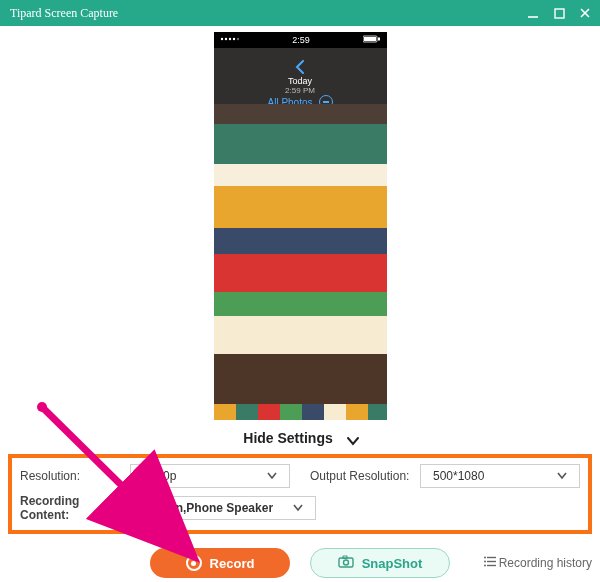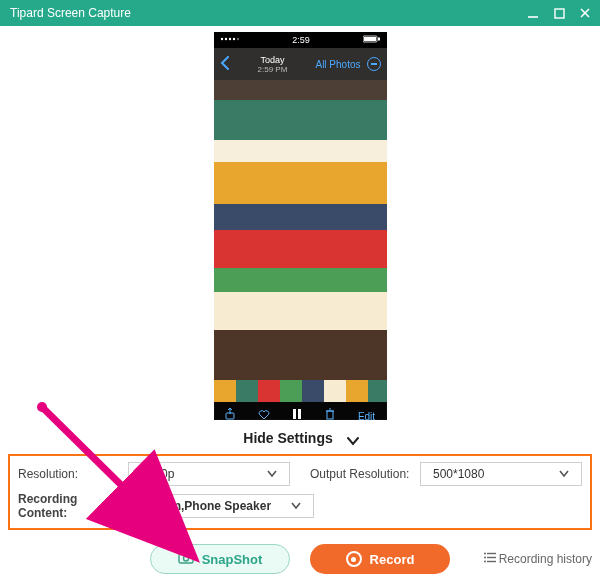--- a/index.html
+++ b/index.html
@@ -13,20 +13,21 @@
   }
   .titlebar {
     height: 26px;
     background: #26a98b;
     color: #fff;
     display: flex;
     align-items: center;
     justify-content: space-between;
     padding: 0 8px 0 10px;
     font-size: 12px;
+    font-family: Liberation Serif, serif;
   }
   .titlebar-title { flex: 1; }
   .win-controls { display: flex; gap: 12px; align-items: center; }
   .win-btn { width: 14px; height: 14px; display:flex; align-items:center; justify-content:center; color:#fff; font-size:14px; line-height:14px;}
   .preview-wrap {
     width: 100%;
     display: flex;
     flex-direction: column;
     align-items: center;
     padding-top: 6px;
@@ -50,21 +51,22 @@
     padding: 0 6px;
   }
   .phone-nav {
     height: 32px;
     background: #312f2e;
     color: #4aa8ff;
     font-size: 10px;
     display: flex;
     align-items: center;
     justify-content: space-between;
-    padding: 0 6px;
+    padding: 12px 6px;
+    flex-direction: column;
   }
   .phone-nav-center {
     color: #fff;
     text-align: center;
     font-size: 9px;
     flex: 1;
   }
   .phone-nav-center .sub { font-size: 8px; color: #bbb; }
   .phone-nav-right { display:flex; align-items:center; gap:6px;}
   .ph-circle {
@@ -99,21 +101,21 @@
     align-items: center;
     gap: 14px;
     cursor: pointer;
   }
   .chev-down {
     width: 10px; height: 10px;
     display:inline-block;
   }
   .settings-panel {
     margin: 8px 8px 0 8px;
-    border: 2px solid #f97316;
+    border: 4px solid #f97316;
     padding: 6px 8px 8px 8px;
     background: #fff;
     font-size: 12px;
     color: #444;
   }
   .settings-row {
     display: flex;
     align-items: center;
     margin-bottom: 6px;
   }
@@ -315,33 +317,33 @@
     <div class="select short" style="max-width:160px;">
       <span>Screen,Phone Speaker</span>
       <span><svg width="10" height="8" viewBox="0 0 10 8">
             <polyline points="1,1 5,6 9,1" fill="none" stroke="#555" stroke-width="1.6"></polyline>
           </svg></span>
     </div>
   </div>
 </div>
 
 <div class="actions">
+  <button class="btn btn-record">
+    <span class="dot"></span>
+    <span>Record</span>
+  </button>
   <button class="btn btn-snapshot">
     <span>
       <svg width="16" height="13" viewBox="0 0 16 13">
           <rect x="1" y="3" width="14" height="9" rx="1.5" fill="none" stroke="#3a9e83" stroke-width="1.4"></rect>
           <circle cx="8" cy="7.5" r="2.5" fill="none" stroke="#3a9e83" stroke-width="1.4"></circle>
           <rect x="5" y="1" width="4" height="2.5" rx="0.6" fill="none" stroke="#3a9e83" stroke-width="1.2"></rect>
         </svg>
     </span>
     <span>SnapShot</span>
-  </button>
-  <button class="btn btn-record">
-    <span class="dot"></span>
-    <span>Record</span>
   </button>
   <div class="rec-history">
     <span>
       <svg width="13" height="11" viewBox="0 0 13 11">
           <line x1="3" y1="1.5" x2="12" y2="1.5" stroke="#666" stroke-width="1.4"></line>
           <line x1="3" y1="5.5" x2="12" y2="5.5" stroke="#666" stroke-width="1.4"></line>
           <line x1="3" y1="9.5" x2="12" y2="9.5" stroke="#666" stroke-width="1.4"></line>
           <circle cx="1" cy="1.5" r="1" fill="#666"></circle>
           <circle cx="1" cy="5.5" r="1" fill="#666"></circle>
           <circle cx="1" cy="9.5" r="1" fill="#666"></circle>

